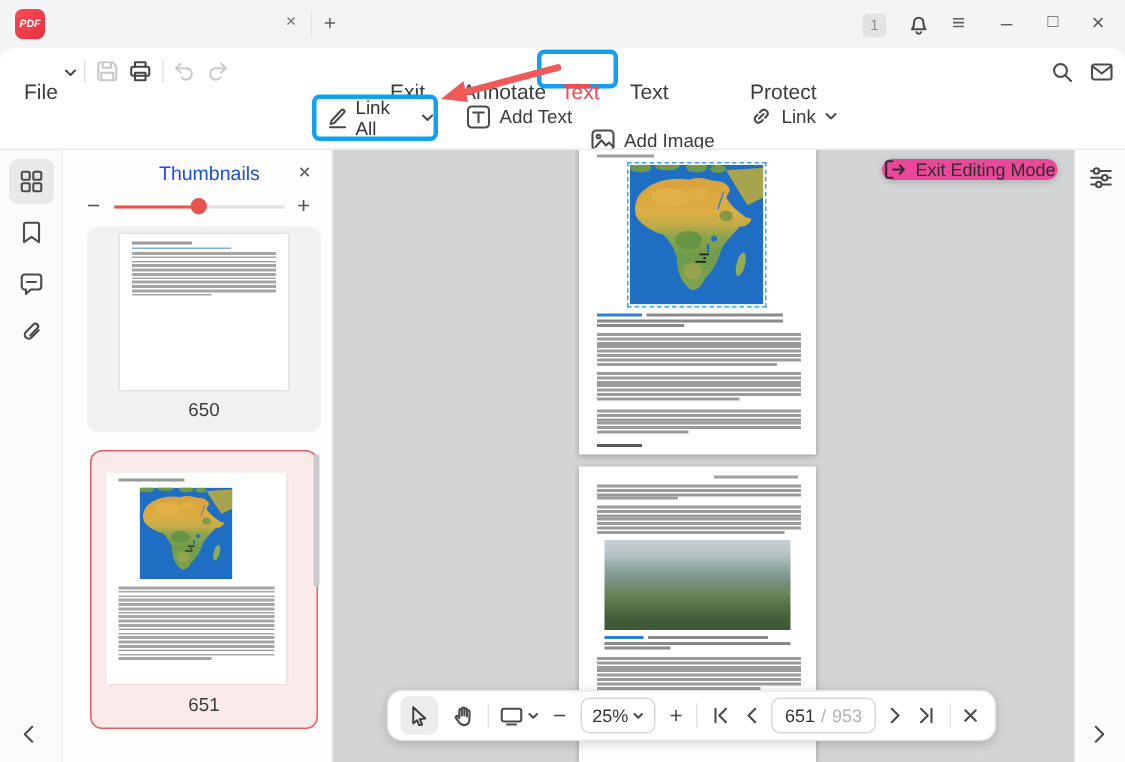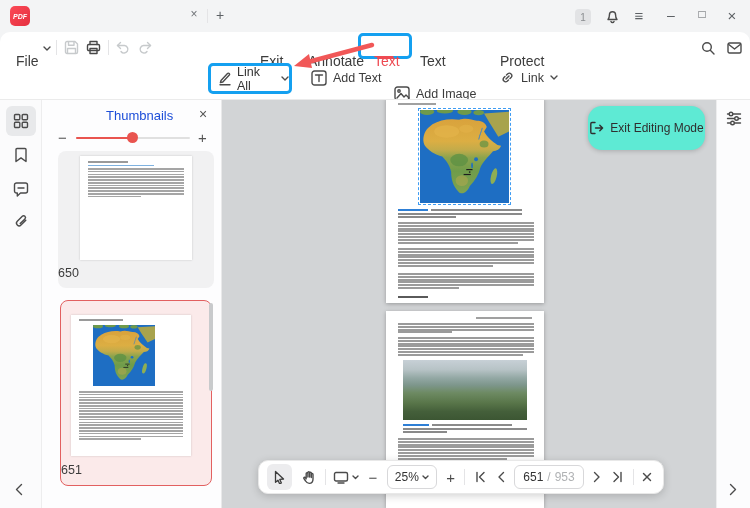--- a/index.html
+++ b/index.html
@@ -31,37 +31,37 @@
   .railbtn.active { background:#e8e9eb; }
   
   #thumbpanel { position:absolute; left:42px; top:100px; width:180px; height:408px; background:#fdfdfe; border-right:1px solid #e9e9ea; }
   #panel-title { position:absolute; left:58px; top:108px; font-size:13px; color:#1d4ed8;margin-left:48px; }
   .sliderglyph { position:absolute; font-size:15px; color:#555; }
   #slider-track { position:absolute; left:76px; top:137px; width:114px; height:2px; background:#e0e0e0; border-radius:1px; }
   #slider-fill { position:absolute; left:76px; top:137px; width:56px; height:2px; background:#e9544f; border-radius:1px; }
   #slider-knob { position:absolute; left:127px; top:132px; width:11px; height:11px; background:#e9544f; border-radius:50%; }
   .thumbcard { position:absolute; border-radius:8px; }
   .thumbpage { position:absolute; background:#fff; box-shadow:0 0 2px rgba(0,0,0,.18); }
-  .pagenum { position:absolute; left:0; width:100%; text-align:left; font-size:12.5px; color:#3c3c3c; }
+  .pagenum { position:absolute; left:0; width:100%; text-align:center; font-size:12.5px; color:#3c3c3c; }
   .tl { height:1.6px; background:#a5a5a5; margin-bottom:1.2px; width:100%; }
   .tlines { position:absolute; }
   
   #mainarea { position:absolute; left:222px; top:100px; width:494px; height:408px; background:#d2d4d6; overflow:hidden; }
   .page { position:absolute; background:#fff; box-shadow:0 1px 4px rgba(0,0,0,.28); }
   .page .tl { height:2px; background:#9b9b9b; margin-bottom:.8px; }
   .bar { position:absolute; height:2px; background:#8a8a8a; }
   .bar.blue { background:#2e7fd6; }
   .bar.dark { background:#5a5a5a; height:2.4px; }
   #selbox { position:absolute; left:32px; top:10px; width:93px; height:97px; border:1.6px dashed #3f9cf3; padding:1px; }
   svg.map { width:100%; height:100%; display:block; }
   #photo { position:absolute; left:17px; top:49px; width:124px; height:60px; background:linear-gradient(180deg,#c7d0d6 0%,#b7c3c6 16%,#93a8a4 30%,#7d968b 42%,#6d8a62 55%,#587549 72%,#445f3a 86%,#3c5633 100%); }
   
   #rightrail { position:absolute; left:716px; top:100px; width:34px; height:408px; background:#fcfcfd; border-left:1px solid #ededee; }
   
-  #exitbtn { position:absolute; left:588px; top:106px; width:117px; height:44px; background:#5eead4; border-radius:14px; box-shadow:0 1px 5px rgba(0,0,0,.2); display:flex; align-items:center; justify-content:center; gap:6px; font-size:12px; color:#2f2f2f; }
+  #exitbtn { position:absolute; left:588px; top:106px; width:117px; height:14px; background:#ec4899; border-radius:14px; box-shadow:0 1px 5px rgba(0,0,0,.2); display:flex; align-items:center; justify-content:center; gap:6px; font-size:12px; color:#2f2f2f; }
   
   #btoolbar { position:absolute; left:258px; top:460px; width:406px; height:34px; background:#fff; border:1px solid #e8e8e8; border-radius:10px; box-shadow:0 2px 8px rgba(0,0,0,.18); display:flex; align-items:center; gap:6px; padding:0 8px; }
   .bt { display:flex; align-items:center; justify-content:center; height:26px; border-radius:6px; }
   .bt.active { background:#ececee; width:26px; }
   .btdiv { width:1px; height:16px; background:#e4e4e6; }
   .btbox { border:1px solid #d8d8da; border-radius:6px; height:24px; display:flex; align-items:center; justify-content:center; gap:3px; font-size:12px; color:#333; }
   .glyphbtn { font-size:15px; color:#4b4b4b; }
   .dim { color:#b0b2b4; }
   #thumb-scroll { position:absolute; left:209px; top:303px; width:4px; height:88px; background:#c8cacc; border-radius:2px; }
   #redarrow { position:absolute; left:288px; top:36px; z-index:6; pointer-events:none; }

